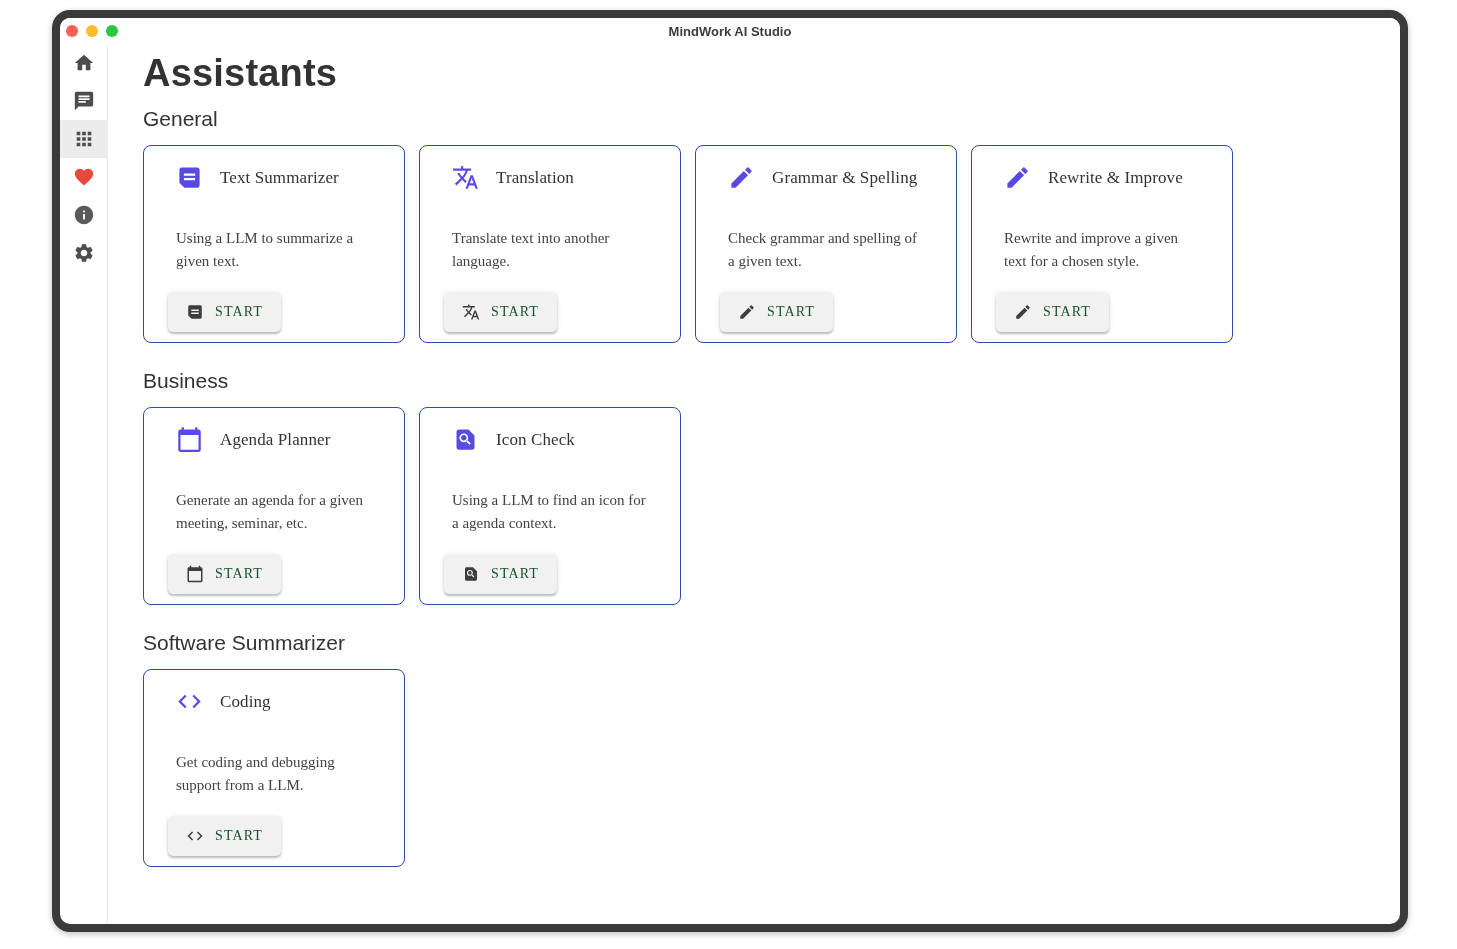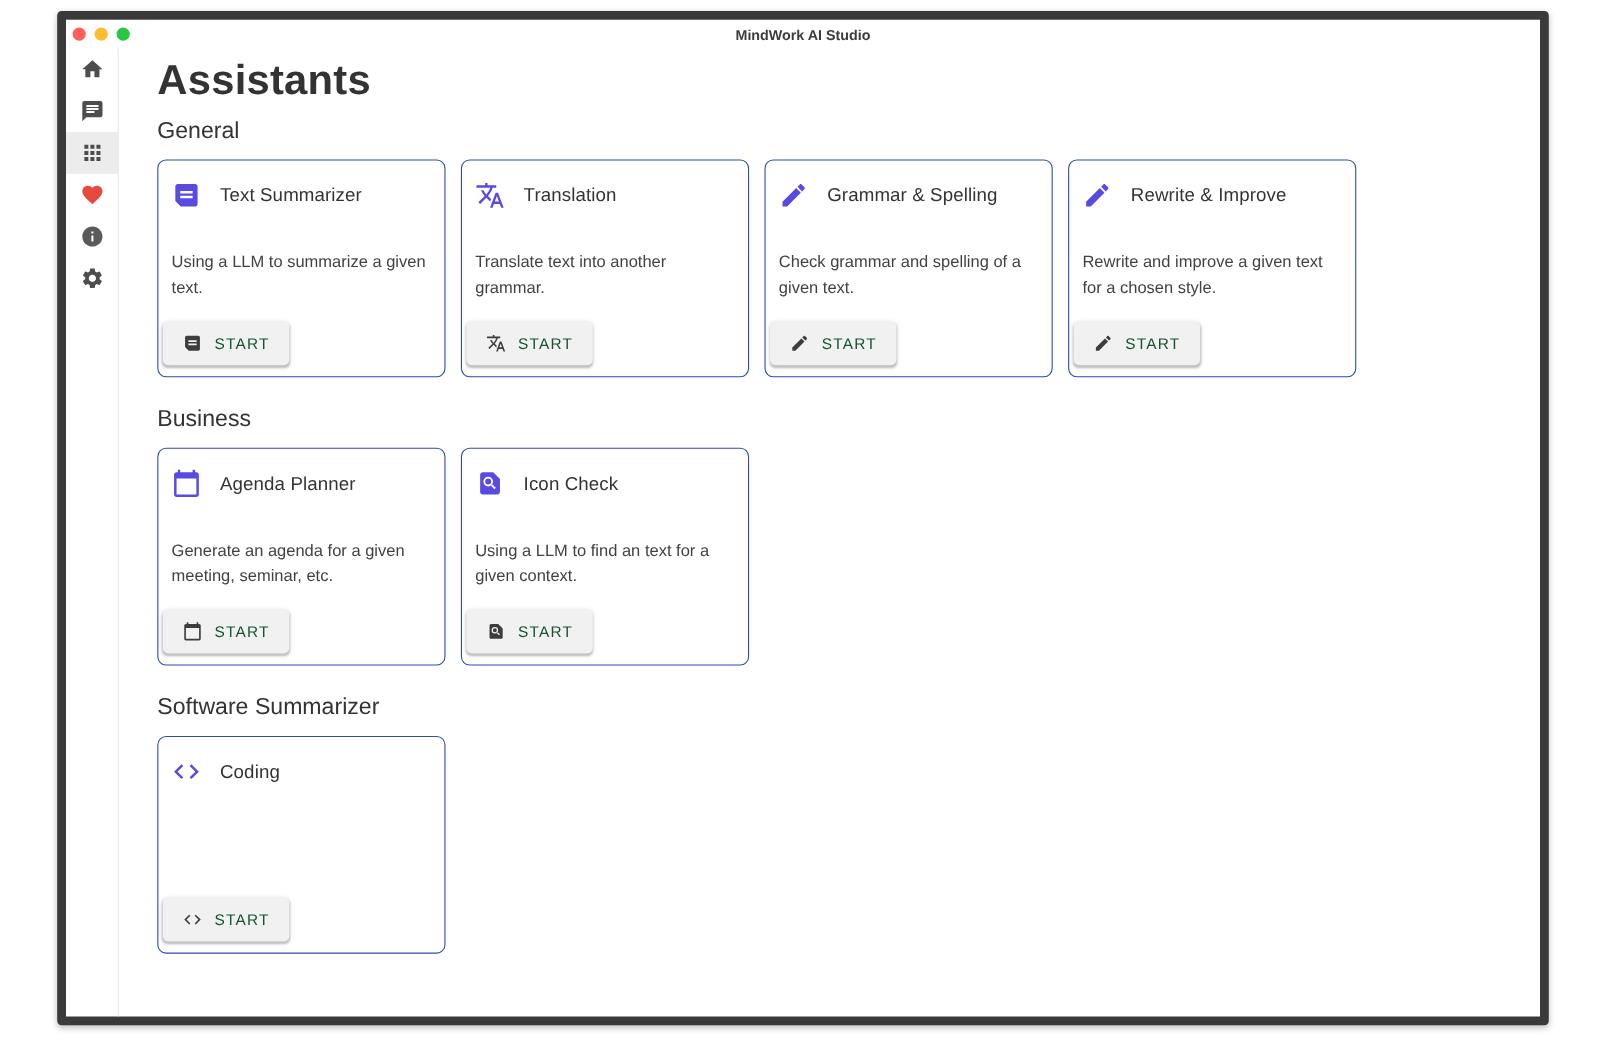--- a/index.html
+++ b/index.html
@@ -1,20 +1,20 @@
 <!DOCTYPE html>
 <html><head>
 <meta charset="utf-8">
 <style>
   * { margin:0; padding:0; box-sizing:border-box; }
   body { background:#ffffff; font-family:"Liberation Sans", sans-serif; }
   .stage { position:relative; width:1457px; height:949px; background:#ffffff; overflow:hidden; }
 
   .window { position:absolute; left:52px; top:10px; width:1356px; height:922px;
-            border:8px solid #3a3a3a; border-radius:4px; background:#ffffff;
+            border:8px solid #3a3a3a; border-radius:18px; background:#ffffff;
             overflow:hidden; box-shadow:0 2px 6px rgba(0,0,0,0.25); }
 
   .titlebar { position:relative; height:26px; background:#ffffff; }
   .lights { position:absolute; left:6px; top:7px; display:flex; gap:8px; }
   .light { width:12px; height:12px; border-radius:50%; border:none; cursor:pointer; padding:0; }
   .light.red { background:#ff5f57; }
   .light.yellow { background:#febc2e; }
   .light.green { background:#28c840; }
   .win-title { position:absolute; left:0; right:0; top:6px; text-align:center;
                font-size:13px; font-weight:700; color:#3c3c3c; }
@@ -30,21 +30,21 @@
   .side-item.info { color:#5a5a5a; }
 
   .main { flex:1; padding-left:35px; overflow:hidden; }
   .page-title { font-size:38px; font-weight:700; color:#333333; margin-top:8px; letter-spacing:0.2px; }
   .section-label { font-size:21px; font-weight:400; color:#333333; }
   .section.first .section-label { margin-top:12px; }
   .section .section-label { margin-top:26px; }
   .card-row { display:flex; gap:14px; margin-top:14px; }
 
   .card { width:262px; height:198px; border:1.5px solid #2c4da9; border-radius:8px;
-          background:#ffffff; padding:18px 12px 10px; display:flex; flex-direction:column; }
+          background:#ffffff; padding:18px 32px 10px; display:flex; flex-direction:column;font-family:Liberation Serif, serif; }
   .card-head { display:flex; align-items:center; gap:17px; }
   .card-icon { width:27px; height:27px; color:#594AE2; flex:none; }
   .card-title { font-size:17px; font-weight:500; color:#333333; letter-spacing:0.1px; }
   .card-desc { margin-top:36px; font-size:15px; line-height:23px; color:#424242; max-width:236px; }
   .card-actions { margin-top:auto; margin-left:-8px; }
   .start-btn { display:inline-flex; align-items:center; gap:11px; height:40px; padding:0 18px;
                background:#f1f1f1; border:none; border-radius:5px; cursor:pointer;
                font-family:inherit; font-size:14px; font-weight:500; letter-spacing:1.1px; color:#14532d;
                box-shadow:0 2px 2px rgba(0,0,0,0.2), 0 1px 5px rgba(0,0,0,0.12); }
   .btn-icon { width:18px; height:18px; color:#3d3d3d; flex:none; }
@@ -167,21 +167,21 @@
               </div>
             </div>
 
             <div class="card">
               <div class="card-head">
                 <svg class="icon card-icon">
                     <use href="#i-translate"></use>
                   </svg>
                 <span class="card-title">Translation</span>
               </div>
-              <div class="card-desc">Translate text into another grammar.</div>
+              <div class="card-desc">Translate text into another language.</div>
               <div class="card-actions">
                 <button class="start-btn">
                   <svg class="icon btn-icon">
                       <use href="#i-translate"></use>
                     </svg>
                   <span>START</span>
                 </button>
               </div>
             </div>
 
@@ -246,21 +246,21 @@
               </div>
             </div>
 
             <div class="card">
               <div class="card-head">
                 <svg class="icon card-icon">
                     <use href="#i-iconsearch"></use>
                   </svg>
                 <span class="card-title">Icon Check</span>
               </div>
-              <div class="card-desc">Using a LLM to find an text for a given context.</div>
+              <div class="card-desc">Using a LLM to find an icon for a agenda context.</div>
               <div class="card-actions">
                 <button class="start-btn">
                   <svg class="icon btn-icon">
                       <use href="#i-iconsearch"></use>
                     </svg>
                   <span>START</span>
                 </button>
               </div>
             </div>
 
@@ -271,20 +271,21 @@
           <h2 class="section-label">Software Summarizer</h2>
           <div class="card-row">
 
             <div class="card">
               <div class="card-head">
                 <svg class="icon card-icon">
                     <use href="#i-code"></use>
                   </svg>
                 <span class="card-title">Coding</span>
               </div>
+              <div class="card-desc">Get coding and debugging support from a LLM.</div>
               <div class="card-actions">
                 <button class="start-btn">
                   <svg class="icon btn-icon">
                       <use href="#i-code"></use>
                     </svg>
                   <span>START</span>
                 </button>
               </div>
             </div>
 

